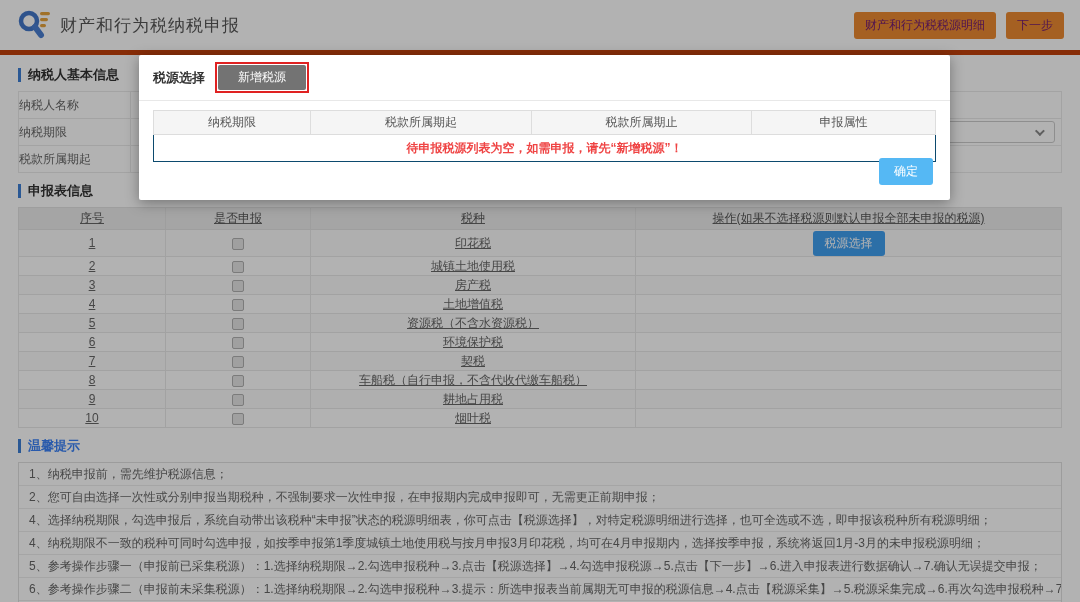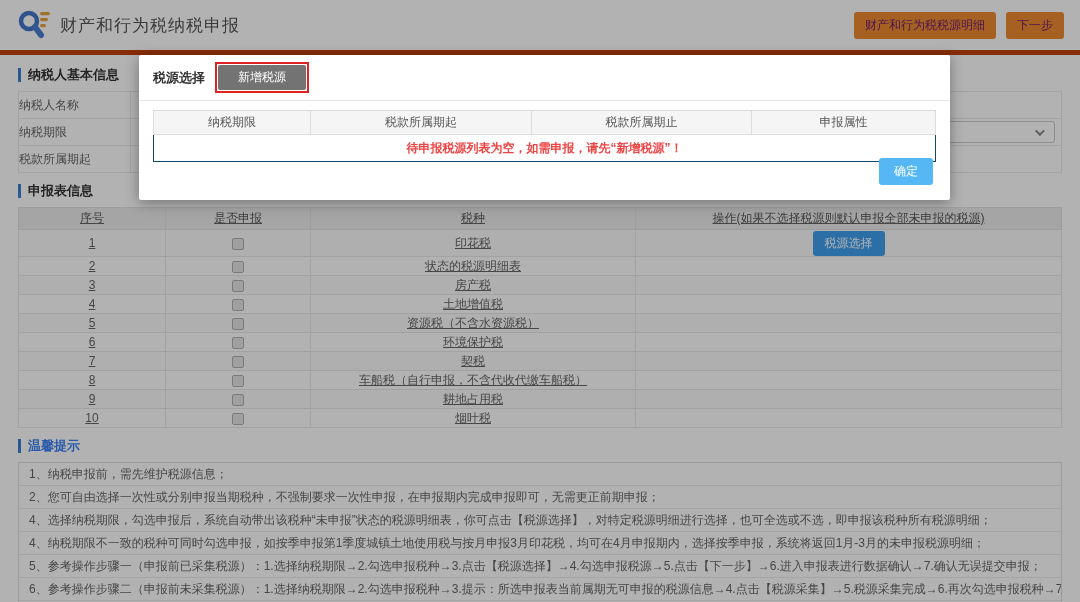--- a/index.html
+++ b/index.html
@@ -128,21 +128,21 @@
           <td>1</td>
           <td><input type="checkbox" class="cb" style=""></td>
           <td>印花税</td>
           <td>
             <button class="btn btn-blue-row">税源选择</button>
           </td>
         </tr>
         <tr>
           <td>2</td>
           <td><input type="checkbox" class="cb" style=""></td>
-          <td>状态的税源明细表</td>
+          <td>城镇土地使用税</td>
           <td></td>
         </tr>
         <tr>
           <td>3</td>
           <td><input type="checkbox" class="cb" style=""></td>
           <td>房产税</td>
           <td></td>
         </tr>
         <tr>
           <td>4</td>

